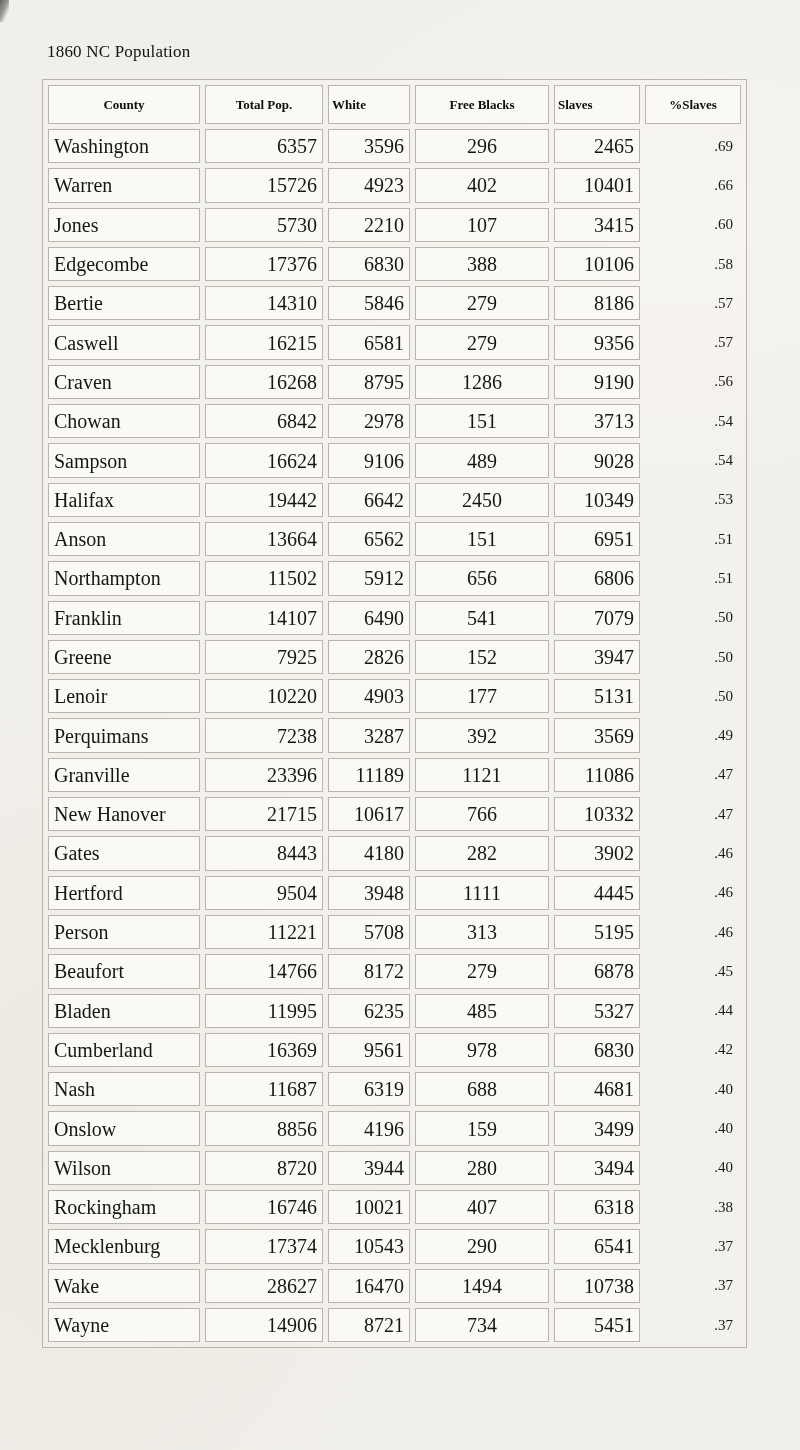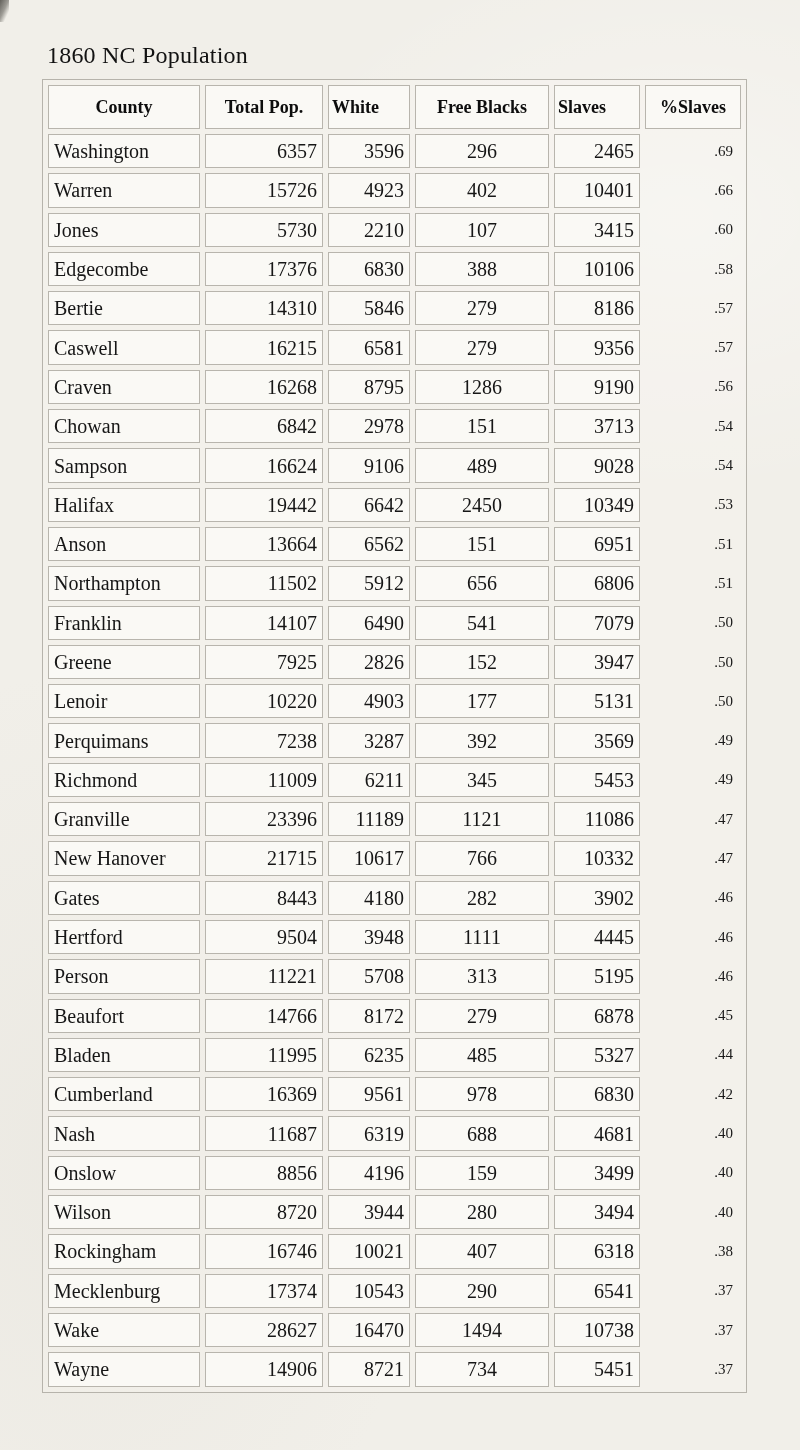--- a/index.html
+++ b/index.html
@@ -25,21 +25,21 @@
     width: 9px;
     height: 22px;
     background: linear-gradient(115deg, #4a4843 0%, #8f8d87 45%, rgba(143,141,135,0) 75%);
     opacity: 0.85;
   }
   .page-title {
     position: absolute;
     left: 47px;
     top: 42px;
     margin: 0;
-    font-size: 24px;
+    font-size: 17px;
     font-weight: normal;
     letter-spacing: 0.2px;
     color: #121212;
     white-space: nowrap;
   }
   table.pop-table {
     position: absolute;
     left: 42px;
     top: 79px;
     border-collapse: separate;
@@ -56,21 +56,21 @@
     height: 34.3px;
     font-size: 20px;
     line-height: 1;
     padding: 0 5px;
     white-space: nowrap;
     overflow: hidden;
     vertical-align: middle;
   }
   .pop-table th {
     font-weight: bold;
-    font-size: 18px;
+    font-size: 13px;
     text-align: center;
     padding: 12px 3px;
     color: #0d0d0d;
   }
   .pop-table th.h-white,
   .pop-table th.h-slaves {
     text-align: left;
     padding-right: 6px;
   }
   .pop-table td.c-county {
@@ -243,28 +243,20 @@
       </tr>
       <tr>
         <td class="c-county">Perquimans</td>
         <td class="c-num">7238</td>
         <td class="c-num">3287</td>
         <td class="c-center">392</td>
         <td class="c-num">3569</td>
         <td class="c-pct">.49</td>
       </tr>
       <tr>
-        <td class="c-county">Richmond</td>
-        <td class="c-num">11009</td>
-        <td class="c-num">6211</td>
-        <td class="c-center">345</td>
-        <td class="c-num">5453</td>
-        <td class="c-pct">.49</td>
-      </tr>
-      <tr>
         <td class="c-county">Granville</td>
         <td class="c-num">23396</td>
         <td class="c-num">11189</td>
         <td class="c-center">1121</td>
         <td class="c-num">11086</td>
         <td class="c-pct">.47</td>
       </tr>
       <tr>
         <td class="c-county">New Hanover</td>
         <td class="c-num">21715</td>

